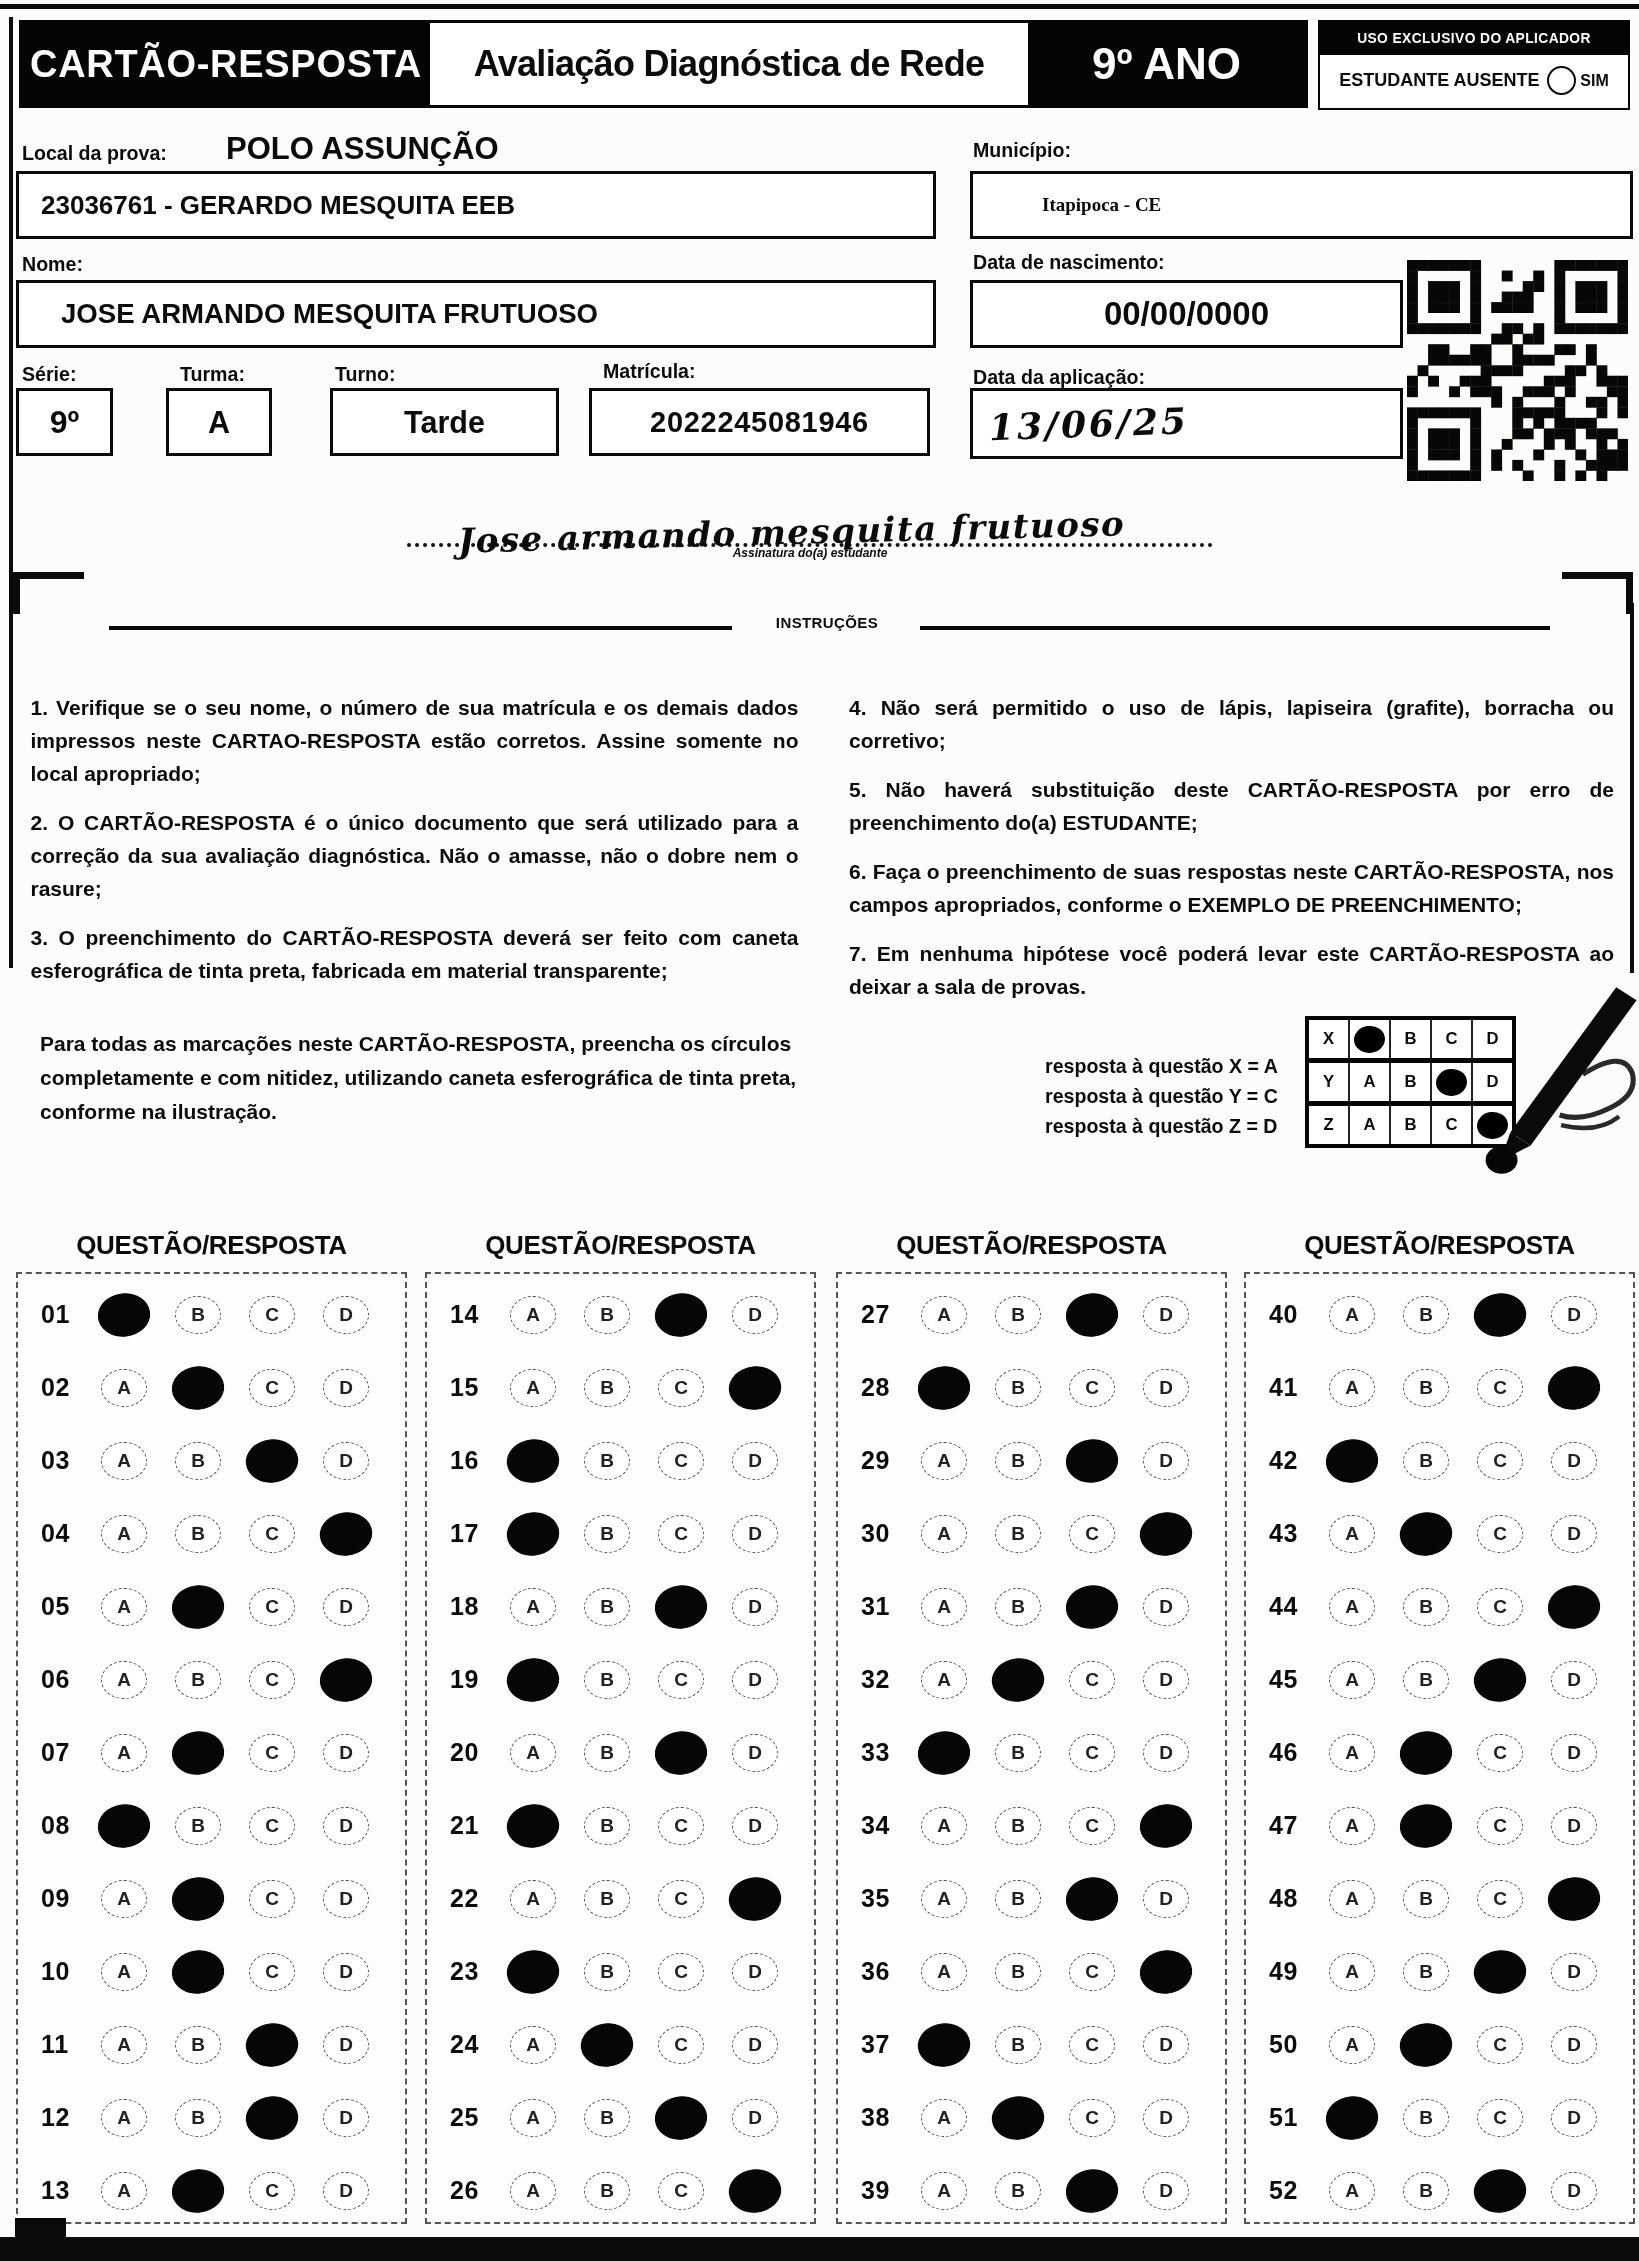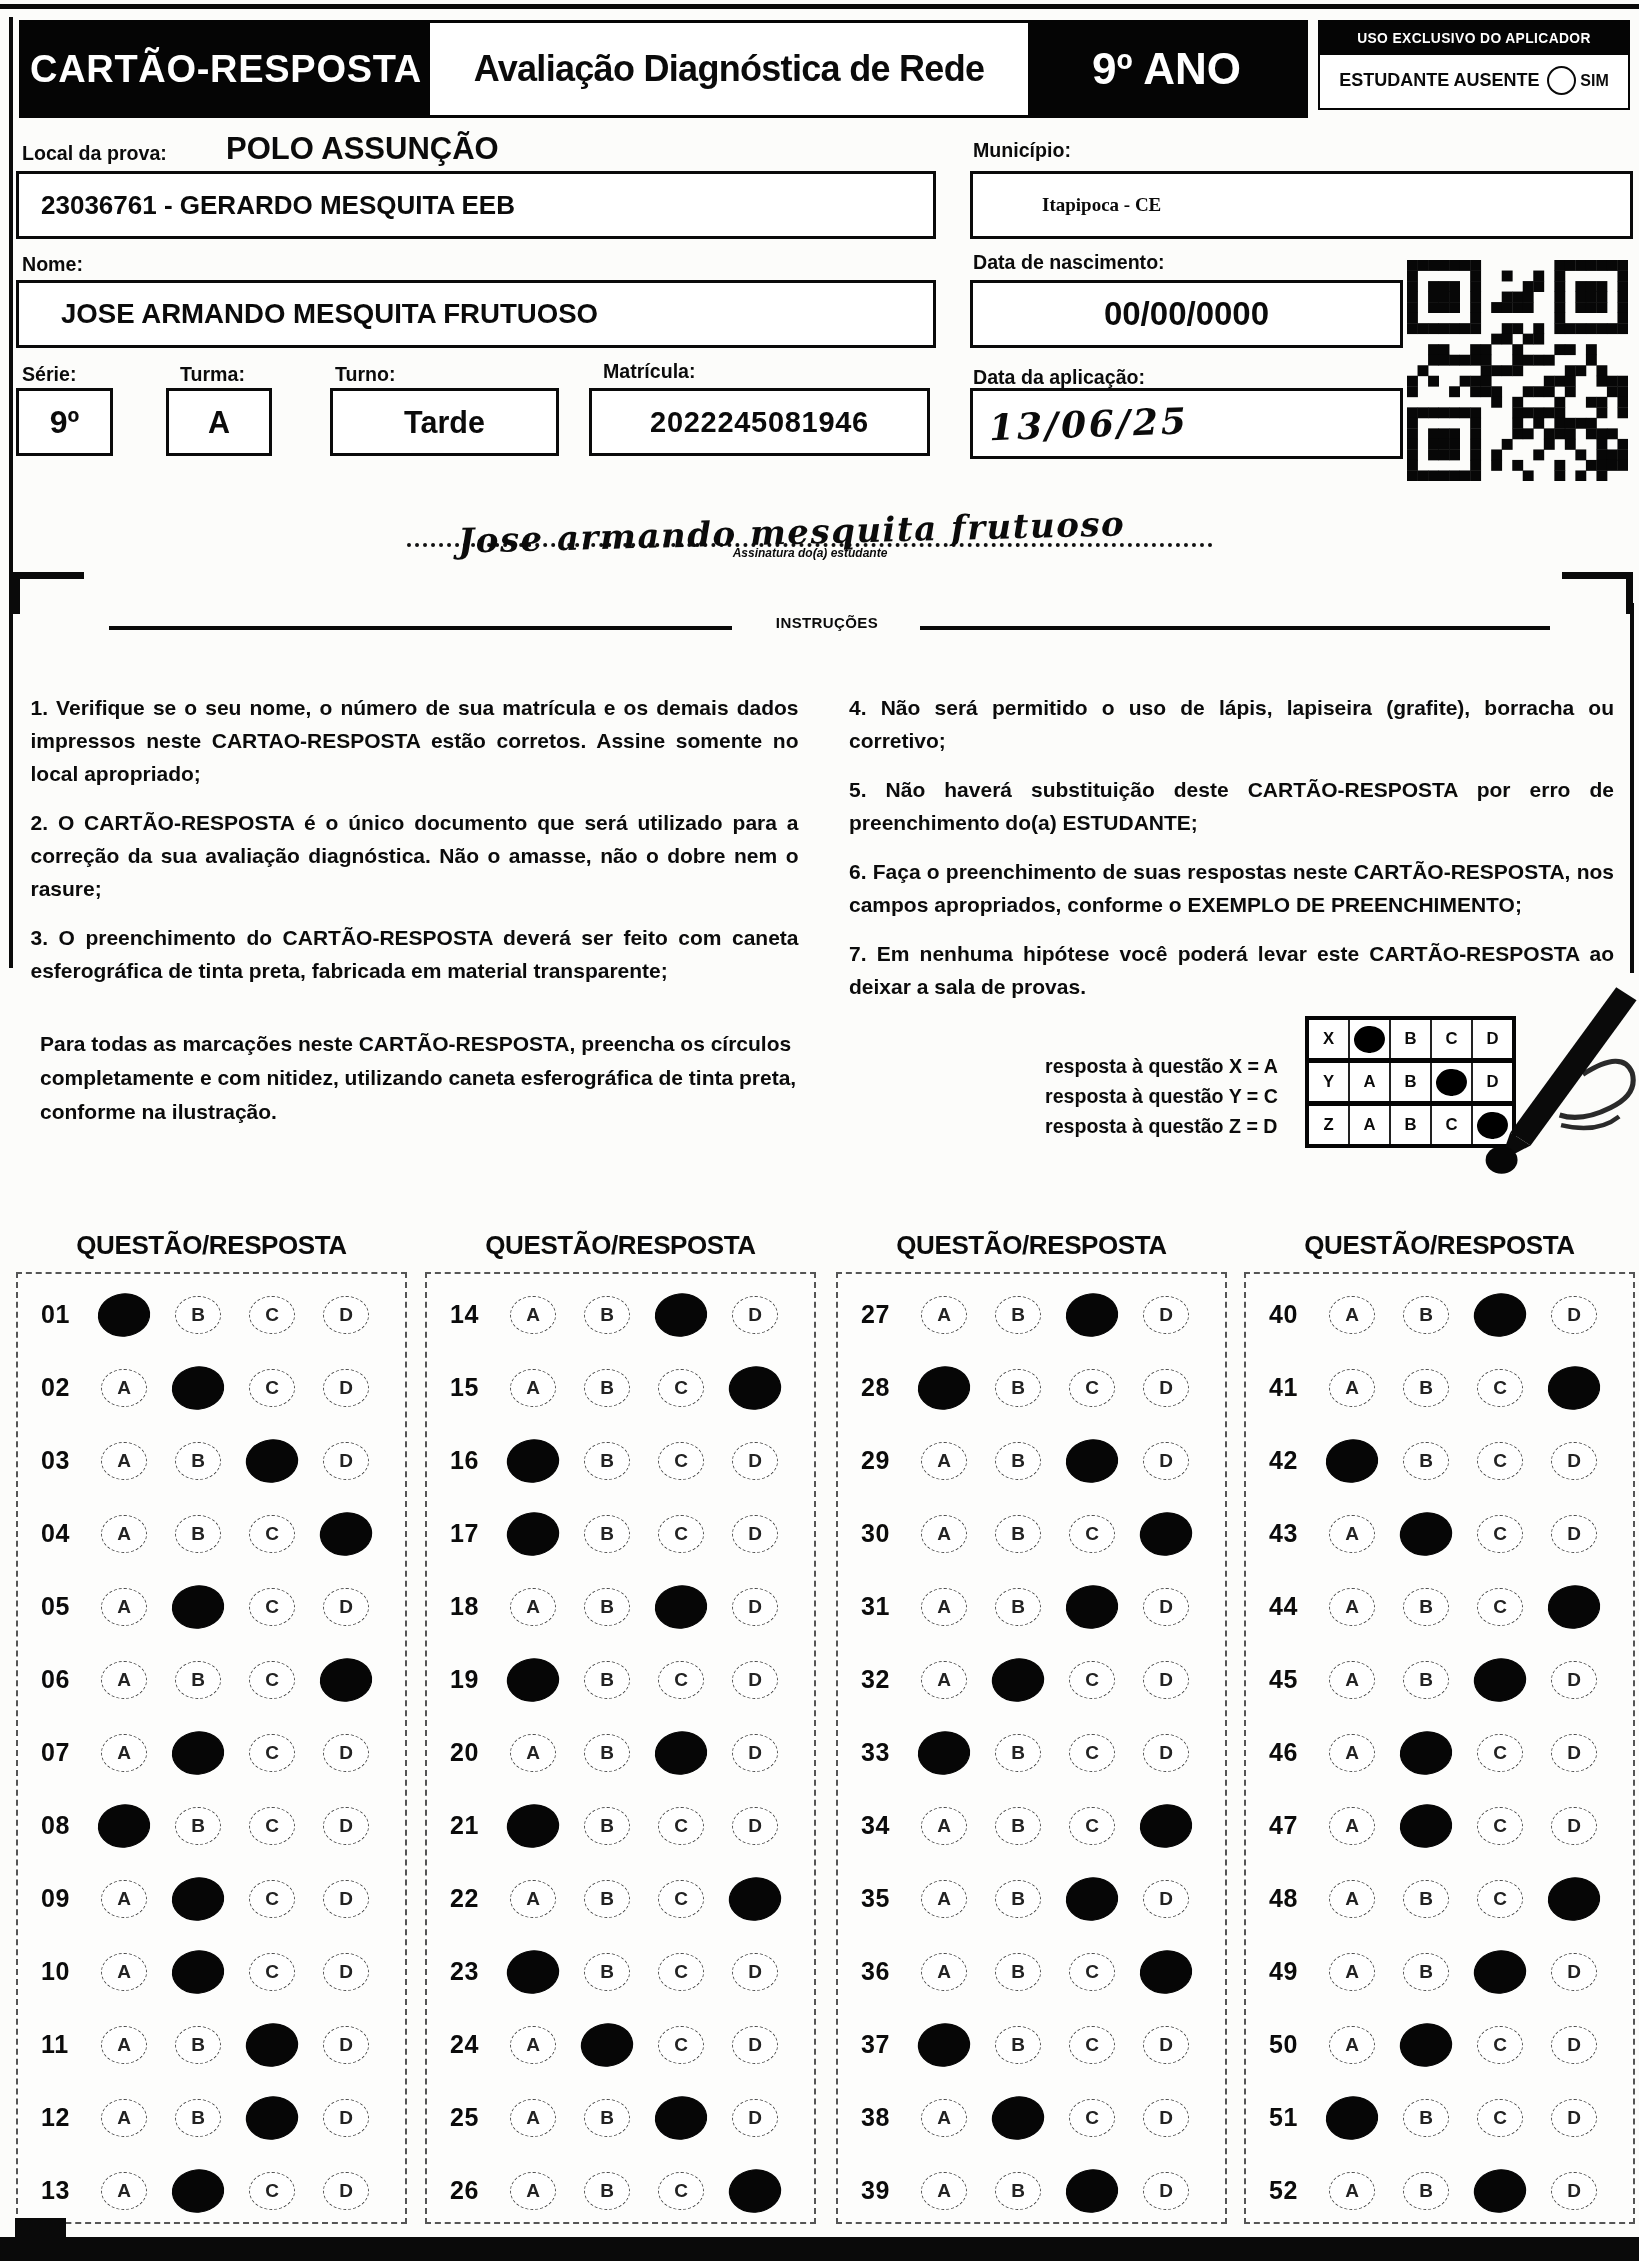--- a/index.html
+++ b/index.html
@@ -4,21 +4,21 @@
 <style>
   html,body{margin:0;padding:0;background:#e8e8e8;}
   #page{position:relative;width:1639px;height:2261px;background:#fcfcfa;color:#0b0b0b;
         font-family:"Liberation Sans",sans-serif;overflow:hidden;}
   .abs{position:absolute;}
   
   .top-line{left:0;top:4.4px;width:1639px;height:5.1px;background:#0a0a0a;}
   .left-rule{left:8.7px;top:17.4px;width:4.4px;height:951px;background:#0a0a0a;}
   .right-rule{left:1630px;top:603px;width:3.6px;height:370px;background:#0a0a0a;}
   
-  .header-band{left:19px;top:20.3px;width:1289px;height:98px;border:3.6px solid #050505;
+  .header-band{left:19px;top:20.3px;width:1289px;height:88px;border:3.6px solid #050505;
                display:flex;box-sizing:border-box;}
   .hb-black{background:#050505;color:#fff;display:flex;align-items:center;justify-content:center;}
   .hb-left{width:408px;font-size:38px;font-weight:bold;letter-spacing:0.7px;}
   .hb-mid{flex:1;display:flex;align-items:center;justify-content:center;background:#fff;
           font-size:36px;font-weight:bold;letter-spacing:-0.7px;}
   .hb-right{width:277px;font-size:44px;font-weight:bold;}
   .applicator{left:1318px;top:20.3px;width:312px;height:90px;border:2.9px solid #050505;box-sizing:border-box;background:#fff;}
   .ab-title{background:#050505;color:#fff;height:33px;display:flex;align-items:center;justify-content:center;
             font-size:13.8px;font-weight:bold;letter-spacing:0.4px;}
   .ab-body{height:51px;display:flex;align-items:center;justify-content:center;font-size:18px;font-weight:bold;}

